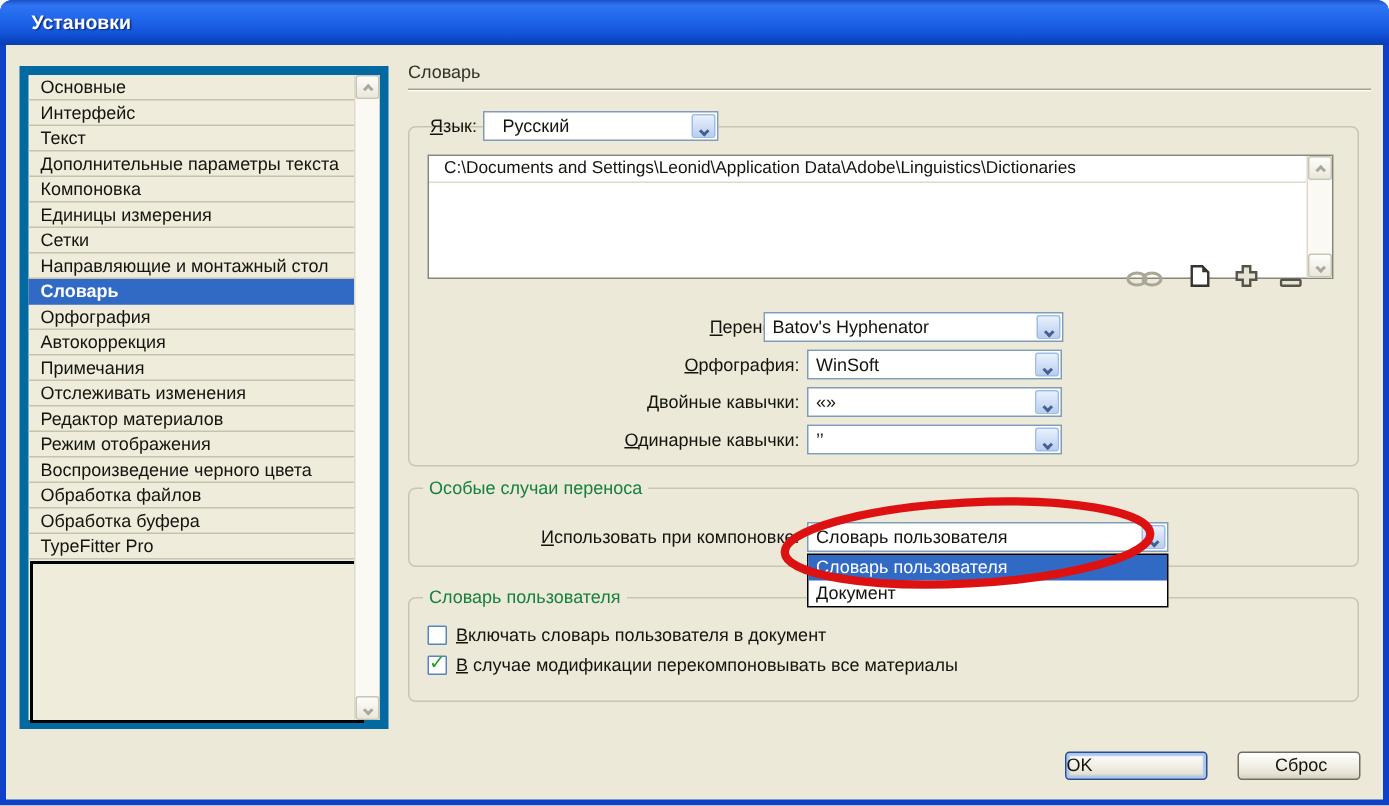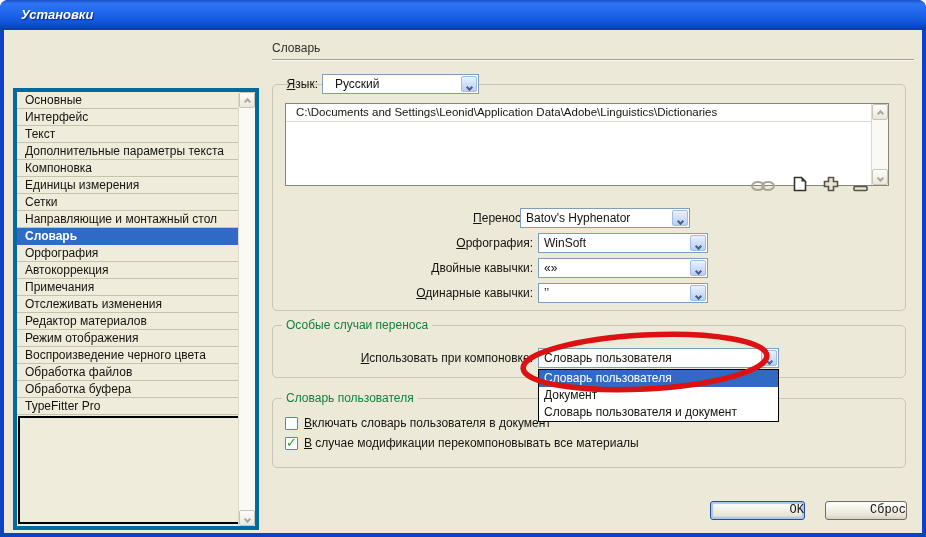--- a/index.html
+++ b/index.html
@@ -17,30 +17,29 @@
     border-radius:8px 8px 0 0;
     overflow:hidden;
   }
   .titlebar {
     position:absolute; left:0; top:0; right:0; height:30px;
     background:linear-gradient(180deg,#1C50C8 0%,#2E74F2 12%,#2268EC 38%,#1356DC 72%,#0A44BE 92%,#0A3CB0 100%);
     border-radius:7px 7px 0 0;
     color:#fff; font-weight:bold; font-size:13px;
     line-height:30px; padding-left:21px;
     text-shadow:1px 1px 1px rgba(0,0,30,.55);
-    font-style:italic;
   }
   .content {
     position:absolute; left:4px; top:30px; width:918px; height:503px;
     background:#ECE9D8;
   }
   
   .listbox {
     position:absolute; left:9px; top:14px; width:246px; height:442px;
-    background:#EFECDB; border:4px solid #0369a1;margin-top:44px;
+    background:#EFECDB; border:6px solid #0369a1;
   }
   .list-items { position:absolute; left:0; top:0; right:17px; }
   .list-item {
     height:17px; line-height:16px; padding-left:8px;
     border-bottom:1px solid #C6C2B0;
     white-space:nowrap; overflow:hidden; cursor:default;
   }
   .list-item.selected { background:#316AC5; color:#fff; font-weight:bold; border-bottom-color:#316AC5; }
   .sidebar-preview {
     position:absolute; left:1px; top:324px; width:223px; height:108px;
@@ -118,21 +117,21 @@
   }
   .cb-box .mark {
     position:absolute; left:0px; top:-3px; color:#23A123;
     font-weight:bold; font-size:13px; font-family:"DejaVu Sans", sans-serif;
   }
   .cb-label { position:absolute; left:19px; top:0; white-space:nowrap; }
   
   .xp-btn {
     position:absolute; height:19px; border:1px solid #6F6D60; border-radius:3px;
     background:linear-gradient(180deg,#FFFFFF,#F3F0E7 45%,#E7E3D6 80%,#D5CFBD 100%);
-    text-align:right; line-height:17px; cursor:pointer;font-family:Liberation Mono, monospace;
+    text-align:left; line-height:17px; cursor:pointer;
   }
   .xp-btn.default { border-color:#2B4D8C; box-shadow:inset 0 0 1px 2px #A9C6F0; }
   
   .annotation { position:absolute; left:505px; top:296px; z-index:30; pointer-events:none; }
 </style>
 </head>
 <body>
 
 <div class="xp-window">
   <div class="titlebar">
@@ -206,21 +205,21 @@
         <path d="M5.5 1.5 h5 v4 h4 v5 h-4 v4 h-5 v-4 h-4 v-5 h4 z" fill="#E8E4D4" stroke="#56544A" stroke-width="1.6"></path>
       </svg>
     </div>
     <div class="mini-btn" style="left:849px; top:152px;">
       <svg width="16" height="8">
         <rect x="1" y="1.5" width="13" height="4" rx="1" fill="#E8E4D4" stroke="#56544A" stroke-width="1.6"></rect>
       </svg>
     </div>
 
     <div class="field-label acc" style="left:274px; top:181px; width:255px;">Переносы:</div>
-    <div class="xpcombo" style="left:516px; top:178px; width:170px;">
+    <div class="xpcombo" style="left:505px; top:178px; width:200px;">
       <span>Batov's Hyphenator</span>
       <span class="arrow-btn"><span class="chev down"></span></span>
     </div>
 
     <div class="field-label acc" style="left:274px; top:206px; width:255px;">Орфография:</div>
     <div class="xpcombo" style="left:534px; top:203px; width:170px;">
       <span>WinSoft</span>
       <span class="arrow-btn"><span class="chev down"></span></span>
     </div>
 
@@ -255,21 +254,20 @@
     <div class="cb-row" style="left:281px; top:406px;">
       <span class="cb-box">
           <span class="mark">✓</span>
         </span>
       <span class="cb-label acc">В случае модификации перекомпоновывать все материалы</span>
     </div>
 
     <div class="dropdown">
       <div class="opt selected">Словарь пользователя</div>
       <div class="opt">Документ</div>
-      <div class="opt">Словарь пользователя и документ</div>
     </div>
 
     <svg class="annotation" width="272" height="76">
       <ellipse cx="136" cy="36" rx="122" ry="27" fill="none" stroke="#DD1111" stroke-width="5.5" transform="rotate(-3 136 36)"></ellipse>
     </svg>
 
     <div class="xp-btn default" style="left:706px; top:471px; width:95px;">
       <span>OK</span>
     </div>
     <div class="xp-btn" style="left:821px; top:471px; width:82px;padding-left:24px;">

